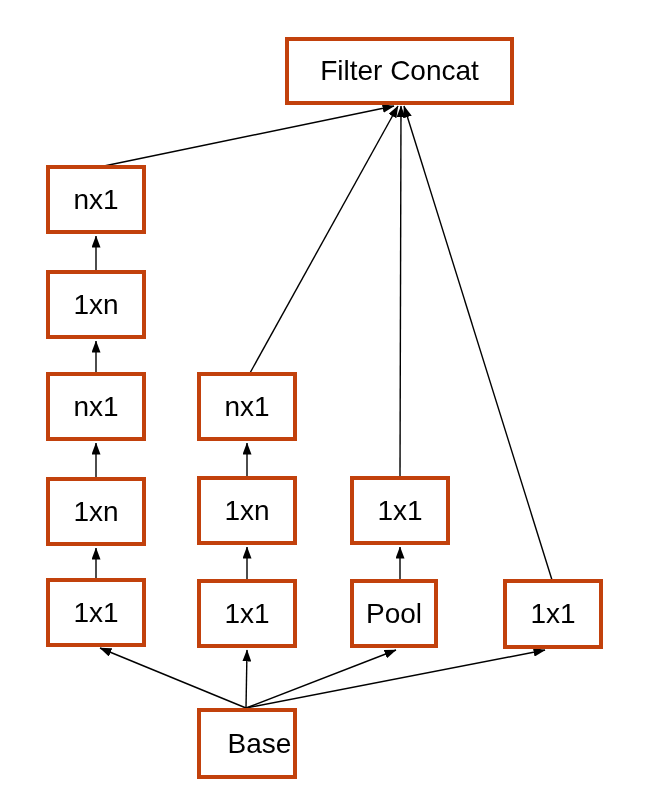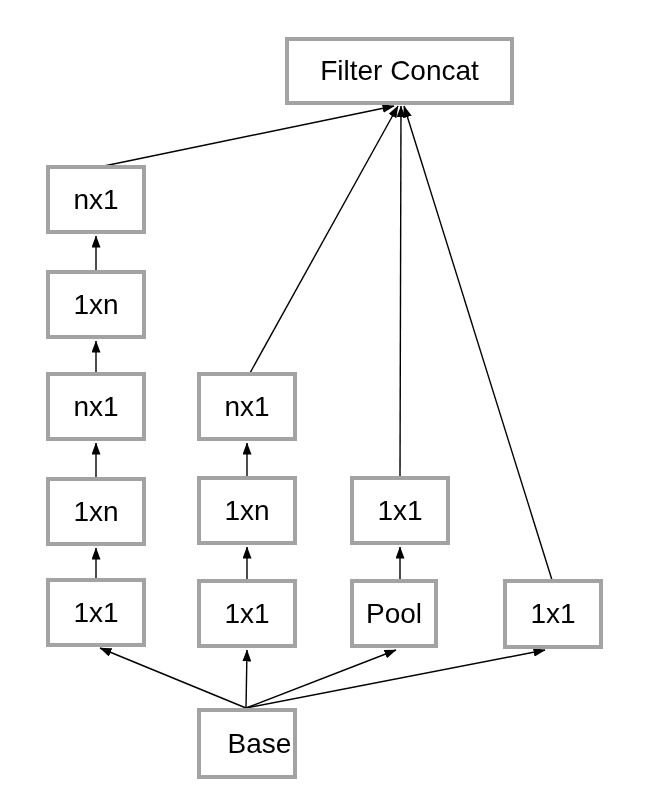--- a/index.html
+++ b/index.html
@@ -21,21 +21,21 @@
     top: 0;
     z-index: 1;
   }
   .edges line {
     stroke: #000000;
     stroke-width: 1.4;
   }
   .node {
     position: absolute;
     box-sizing: border-box;
-    border: 4px solid #a3a3a3;
+    border: 4px solid #c2410c;
     background: #ffffff;
     color: #000000;
     display: flex;
     align-items: center;
     justify-content: center;
     font-size: 28px;
     line-height: 1;
     z-index: 2;
     white-space: nowrap;
   }

